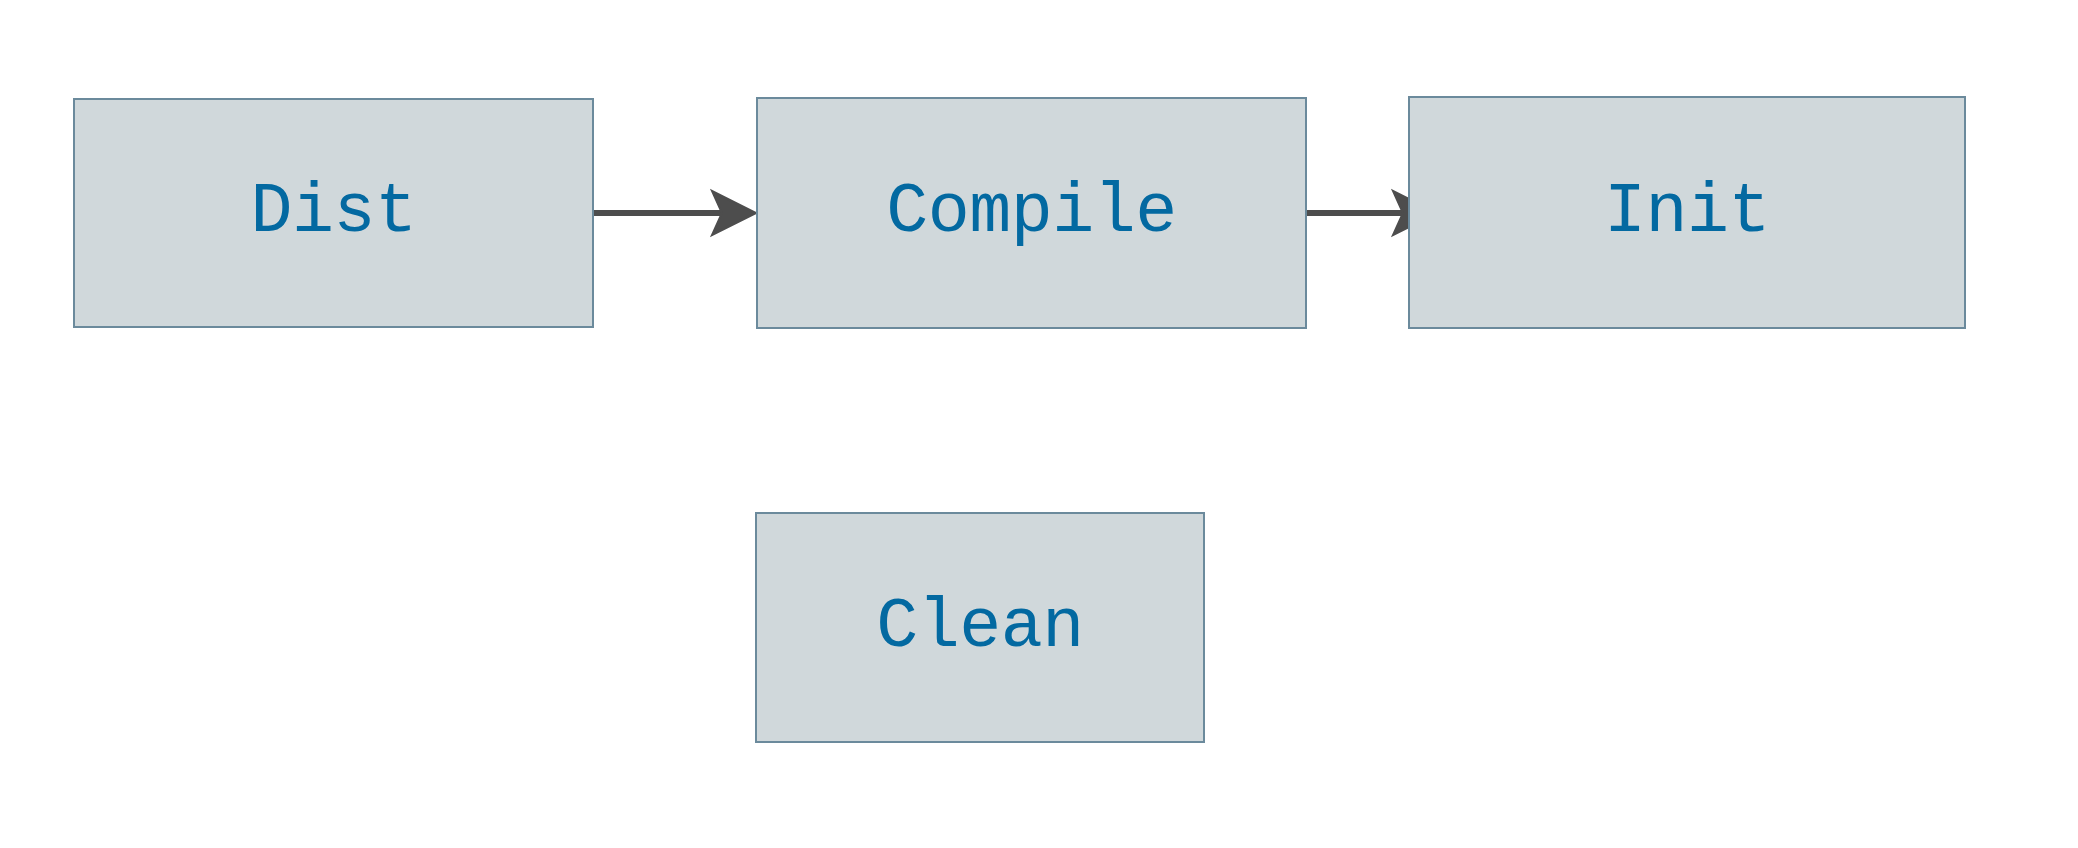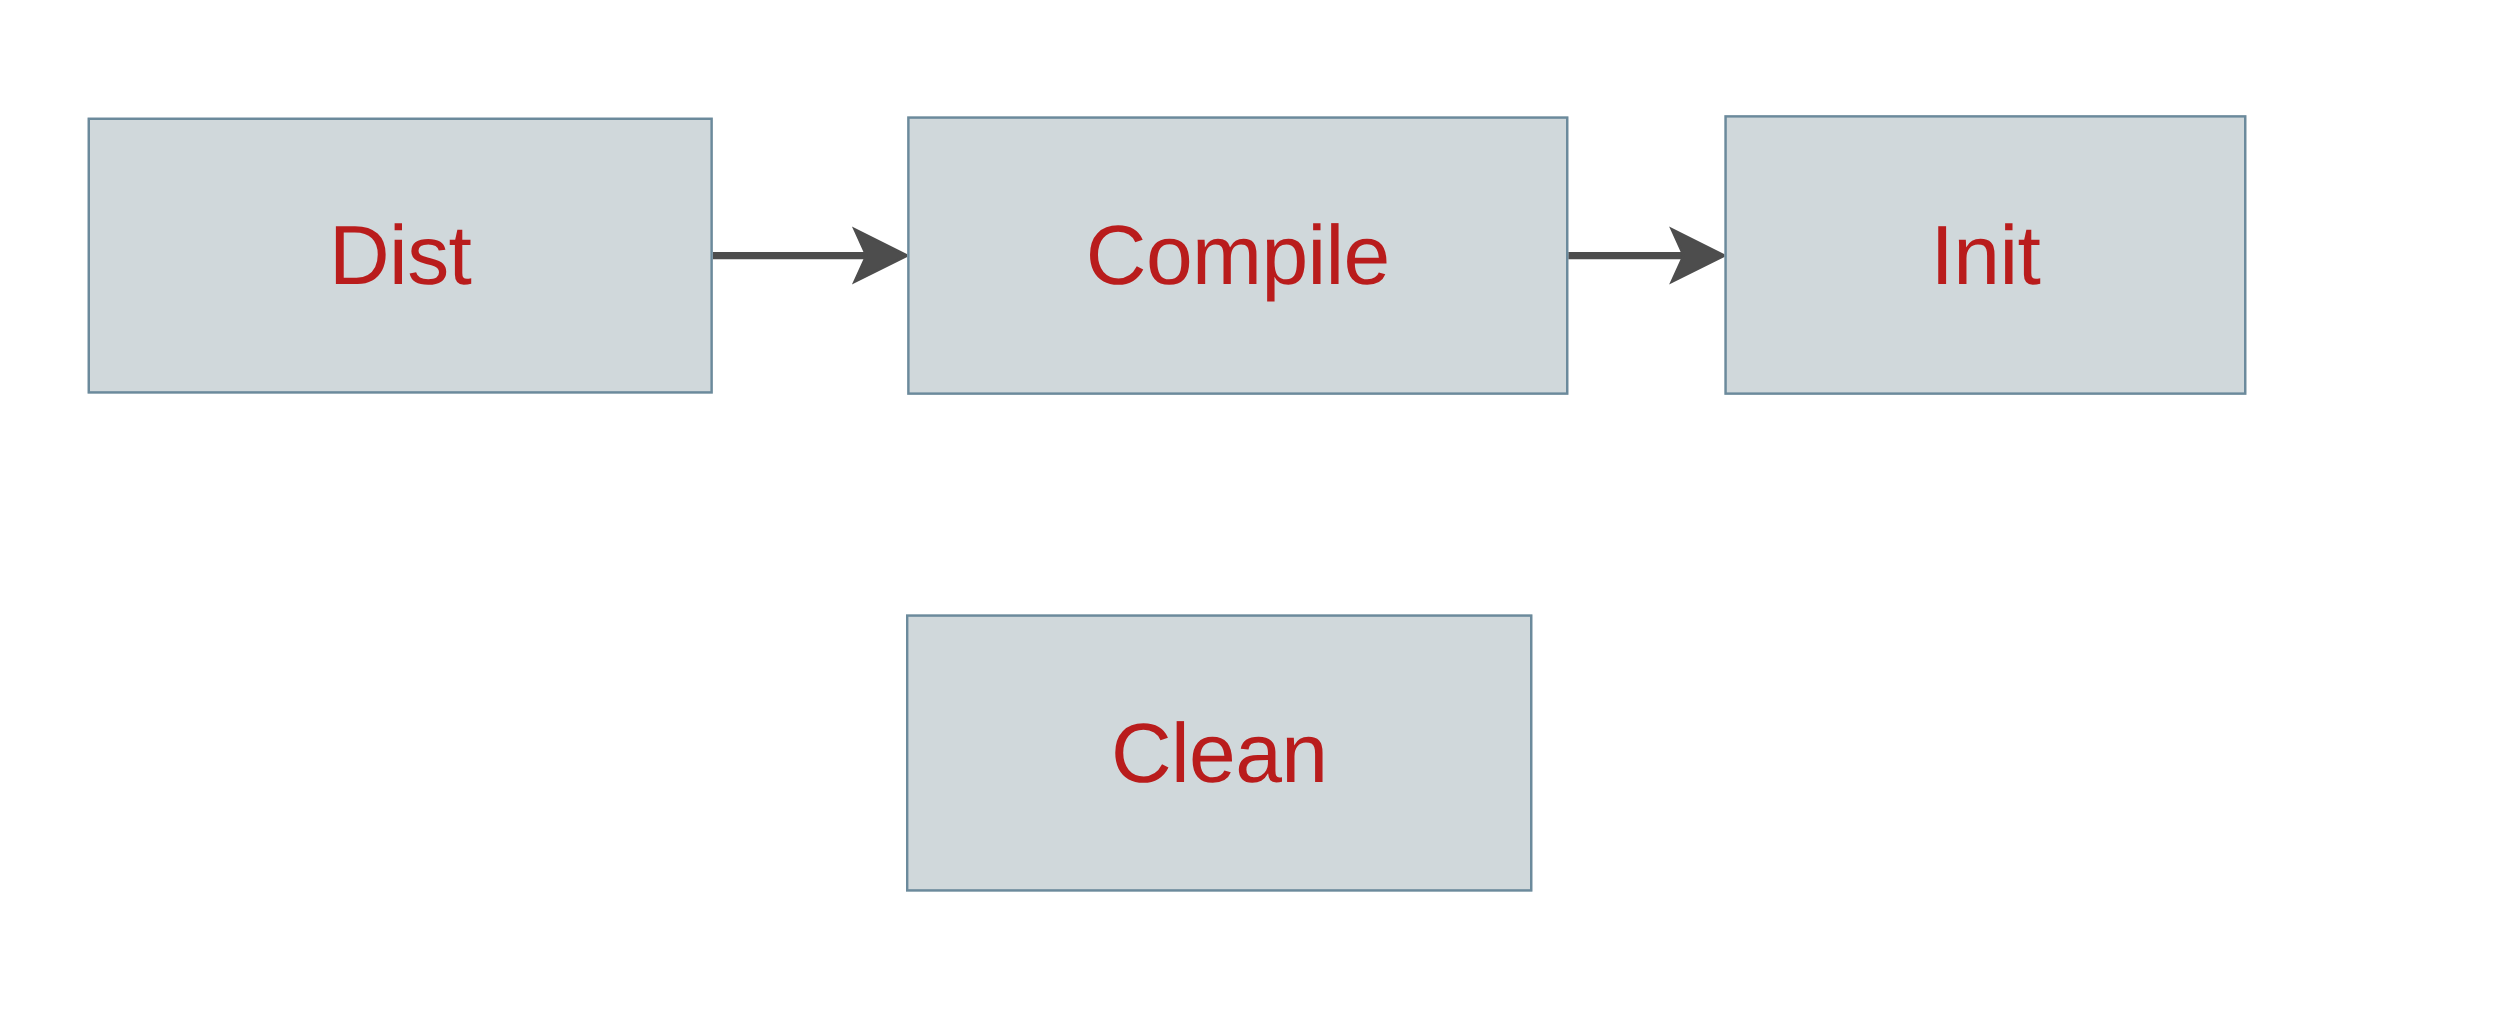--- a/index.html
+++ b/index.html
@@ -18,24 +18,24 @@
   .node {
     position: absolute;
     box-sizing: border-box;
     background: #d0d8db;
     border: 2px solid #6b8a9c;
     display: flex;
     align-items: center;
     justify-content: center;
   }
   .node-label {
-    font-family: Liberation Sans, sans-serif;
+    font-family: Liberation Mono, monospace;
     font-size: 70px;
     font-weight: 400;
-    color: #b91c1c;
+    color: #0369a1;
     line-height: 1;
     letter-spacing: -0.5px;
     white-space: nowrap;
     user-select: none;
   }
   .edge-layer {
     position: absolute;
     left: 0;
     top: 0;
     width: 2078px;
@@ -73,21 +73,21 @@
   </svg>
 
   <div class="node" style="left:73px; top:98px; width:521px; height:230px;">
     <span class="node-label">Dist</span>
   </div>
 
   <div class="node" style="left:756px; top:97px; width:551px; height:232px;">
     <span class="node-label">Compile</span>
   </div>
 
-  <div class="node" style="left:1437px; top:96px; width:435px; height:233px;">
+  <div class="node" style="left:1408px; top:96px; width:558px; height:233px;">
     <span class="node-label">Init</span>
   </div>
 
-  <div class="node" style="left:755px; top:512px; width:522px; height:231px;">
+  <div class="node" style="left:755px; top:512px; width:450px; height:231px;">
     <span class="node-label">Clean</span>
   </div>
 
 </div>
 
 </body></html>

